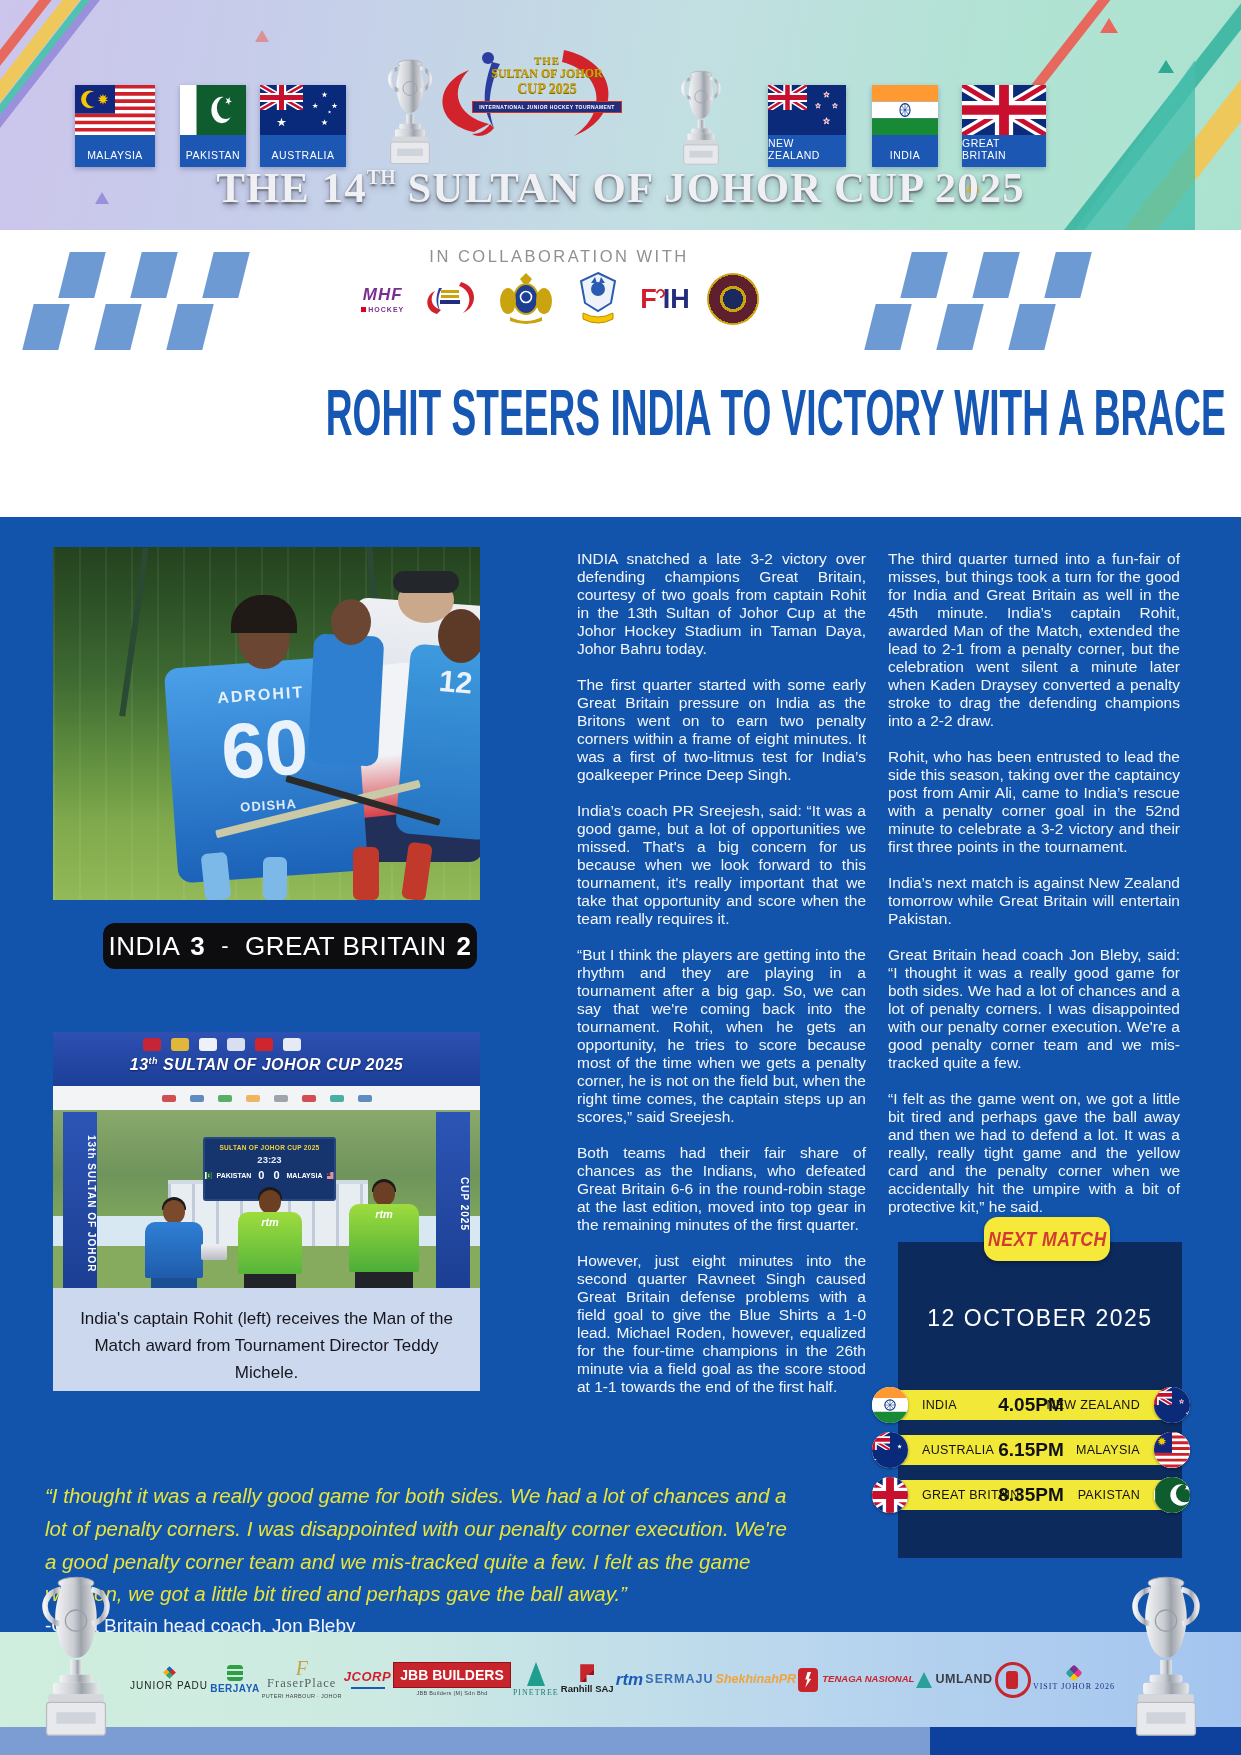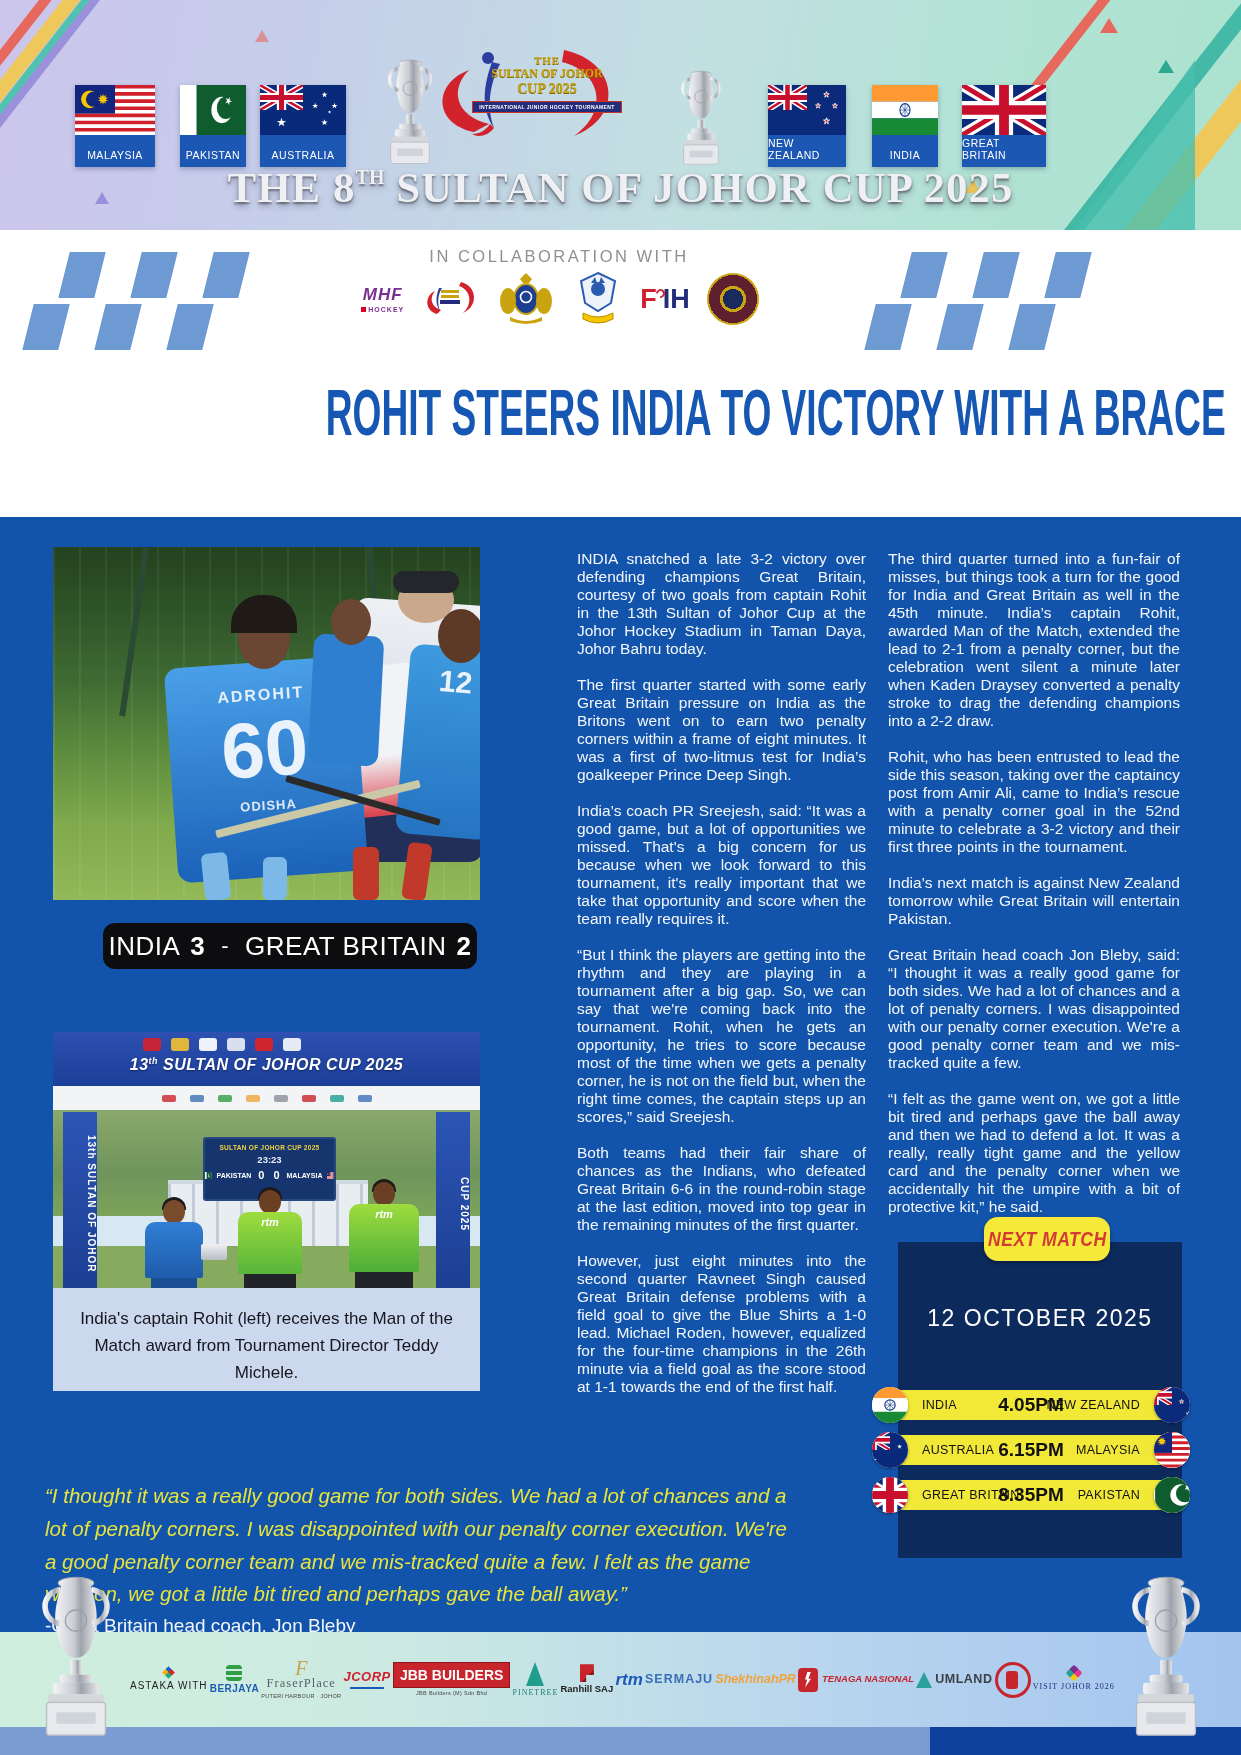--- a/index.html
+++ b/index.html
@@ -339,21 +339,21 @@
         <path d="M80 96 C74 104 64 106 58 102 C66 102 72 98 76 92 Z" fill="#d2222b"></path>
       </svg>
       <div class="sojc-text">
         <div class="sojc-l1">THE</div>
         <div class="sojc-l2">SULTAN OF JOHOR</div>
         <div class="sojc-l3">CUP 2025</div>
         <div class="sojc-band">INTERNATIONAL JUNIOR HOCKEY TOURNAMENT</div>
       </div>
     </div>
 
-    <div class="main-title"><span>THE 8</span><sup>TH</sup><span> SULTAN OF JOHOR CUP 2025</span></div>
+    <div class="main-title"><span>THE 14</span><sup>TH</sup><span> SULTAN OF JOHOR CUP 2025</span></div>
   </div>
 
   <div class="checker" style="left:28px;">
     <i style="left:36px;top:0;"></i>
       <i style="left:108px;top:0;"></i>
       <i style="left:180px;top:0;"></i>
     <i style="left:0;top:52px;"></i>
       <i style="left:72px;top:52px;"></i>
       <i style="left:144px;top:52px;"></i>
   </div>
@@ -594,21 +594,21 @@
             <use href="#f-pk" width="60" height="36"></use>
           </svg>
         </div>
     </div>
   </div>
 
   <div class="sp-band">
     <div class="sp-row">
       <div class="sp sp-astaka">
         <div class="dia"></div>
-        <span class="nm">ASTAKA WITH</span>
+        <span class="nm">JUNIOR PADU</span>
       </div>
       <div class="sp sp-berjaya">
         <div class="grid"></div>
         <span class="nm">BERJAYA</span>
       </div>
       <div class="sp sp-fraser">
         <span class="fsw">F</span>
         <span class="nm">FraserPlace</span>
         <span class="sub">PUTERI HARBOUR · JOHOR</span>
       </div>

